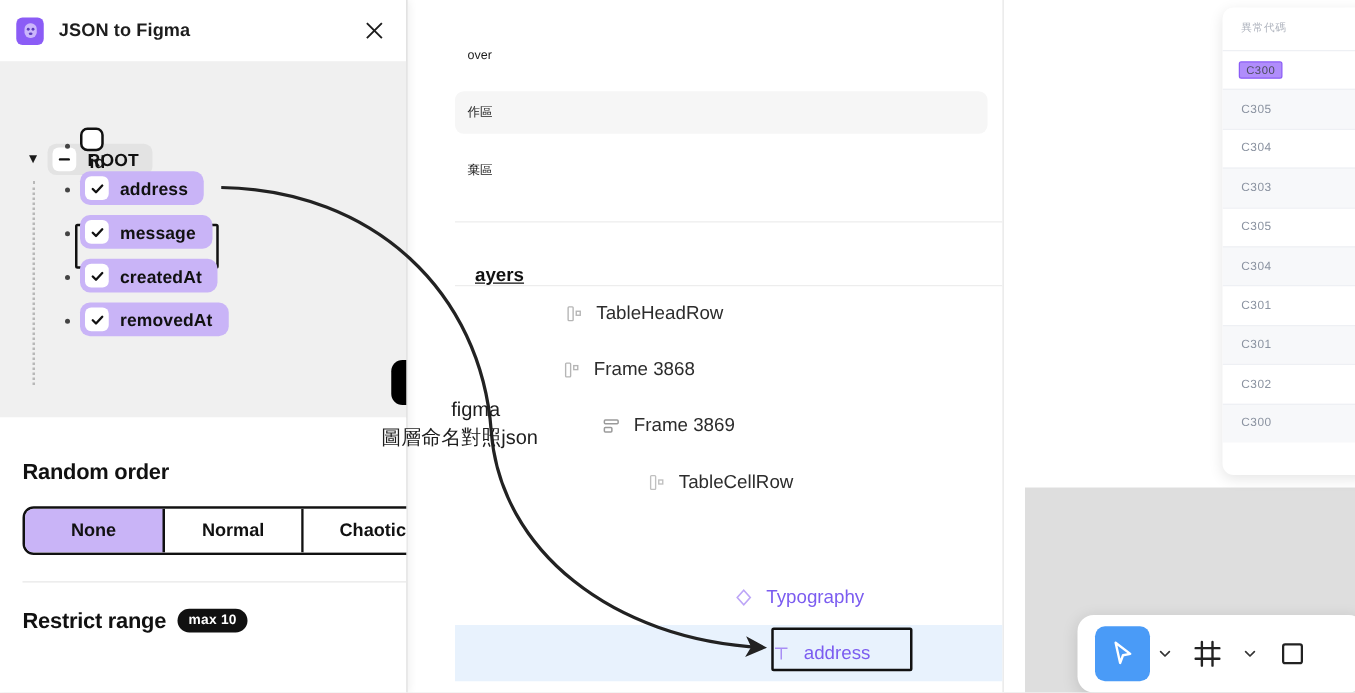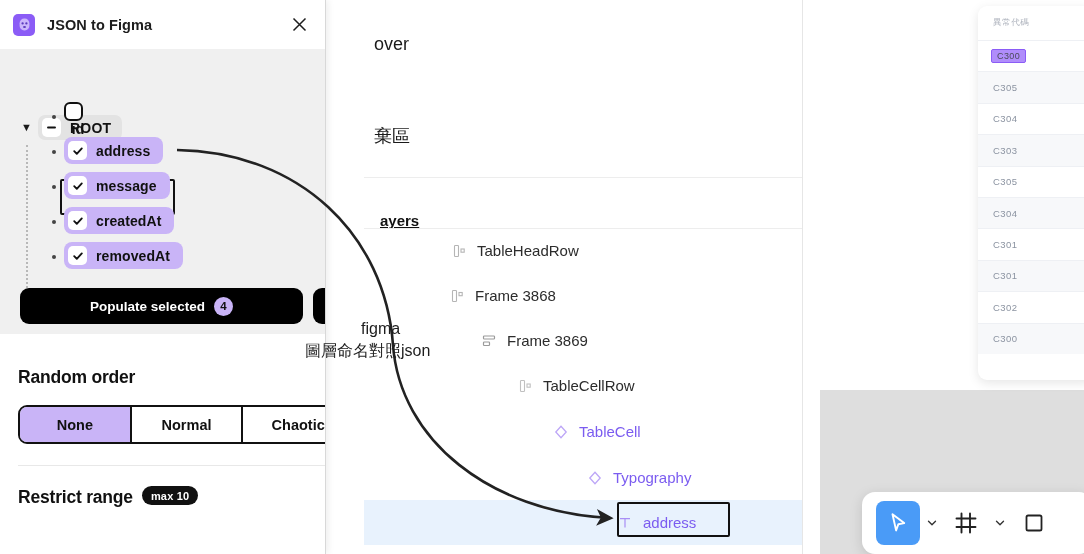--- a/index.html
+++ b/index.html
@@ -14,21 +14,21 @@
   #canvas-backdrop{position:absolute;inset:0;background:#dedede;}
   #canvas-white-upper{position:absolute;left:0;top:0;width:820px;height:554px;background:#ffffff;}
   #canvas-white-right{position:absolute;left:820px;top:0;width:264px;height:390px;background:#ffffff;}
 
   
   #figma-panel{
     position:absolute;left:0;top:0;width:803px;height:554px;background:#ffffff;
     border-right:1px solid #e6e6e6;box-sizing:border-box;overflow:hidden;
   }
   .fp-row{position:absolute;left:380px;right:12px;height:34px;display:flex;align-items:center;
-          font-size:18px;color:#1a1a1a;padding-left:10px;box-sizing:border-box;}
+          font-size:10px;color:#1a1a1a;padding-left:10px;box-sizing:border-box;}
   .fp-row.cut{left:364px;}
   .fp-row.highlight{background:#f6f6f6;border-radius:7px;}
   .fp-sep{position:absolute;left:364px;right:0;height:1px;background:#ededed;}
   .fp-section-title{position:absolute;left:380px;font-size:15px;font-weight:bold;color:#111;}
 
   .layer-row{
     position:absolute;left:364px;right:0;height:45px;display:flex;align-items:center;
     font-size:15px;color:#2c2c2c;box-sizing:border-box;
   }
   .layer-row .lbl{white-space:nowrap;}
@@ -171,20 +171,23 @@
 
 <div id="canvas-backdrop"></div>
 <div id="canvas-white-upper"></div>
 <div id="canvas-white-right"></div>
 
 <div id="figma-panel">
 
   <div class="fp-row cut" style="top:27px;">
     <span>over</span>
   </div>
+  <div class="fp-row cut highlight" style="top:73px;">
+    <span>作區</span>
+  </div>
   <div class="fp-row cut" style="top:119px;">
     <span>棄區</span>
   </div>
 
   <div class="fp-sep" style="top:177px;"></div>
 
   <div class="fp-section-title" style="top:212px;text-decoration:underline;">ayers</div>
 
   <div class="fp-sep" style="top:228px;"></div>
 
@@ -221,28 +224,20 @@
   <div class="layer-row" style="top:363px;padding-left:152px;">
     <span class="layer-ico">
       <svg width="16" height="16" viewBox="0 0 16 16">
           <rect x="3.5" y="2.5" width="4" height="11" rx="0.7" fill="none" stroke="#c0c0c0" stroke-width="1.1"></rect>
           <rect x="10" y="6" width="3.2" height="3.2" fill="none" stroke="#c0c0c0" stroke-width="1.1"></rect>
         </svg>
     </span>
     <span class="lbl">TableCellRow</span>
   </div>
 
-  <div class="layer-row component" style="top:409px;padding-left:188px;">
-    <span class="layer-ico">
-      <svg width="16" height="16" viewBox="0 0 16 16">
-          <path d="M8 2.2 L13.2 8 L8 13.8 L2.8 8 Z" fill="none" stroke="#bda6f7" stroke-width="1.3"></path>
-        </svg>
-    </span>
-    <span class="lbl">TableCell</span>
-  </div>
 
   <div class="layer-row component" style="top:455px;padding-left:222px;">
     <span class="layer-ico">
       <svg width="16" height="16" viewBox="0 0 16 16">
           <path d="M8 2.2 L13.2 8 L8 13.8 L2.8 8 Z" fill="none" stroke="#bda6f7" stroke-width="1.3"></path>
         </svg>
     </span>
     <span class="lbl">Typography</span>
   </div>
 
@@ -383,24 +378,20 @@
                 <path d="M2.2 6.2 L4.8 8.8 L9.8 3.4" stroke="#111" stroke-width="1.85" fill="none" stroke-linecap="round" stroke-linejoin="round"></path>
               </svg>
           </span>
           <span class="field-name">removedAt</span>
         </div>
       </div>
 
     </div>
   </div>
 
-  <div id="populate-btn">
-    <span>Populate selected</span>
-    <span id="populate-count">4</span>
-  </div>
   <div id="trash-btn">
     <svg width="17" height="17" viewBox="0 0 17 17">
       <path d="M3.2 4.4 H13.8" stroke="#fff" stroke-width="1.4" stroke-linecap="round"></path>
       <path d="M6.4 4.4 V3.1 H10.6 V4.4" stroke="#fff" stroke-width="1.3" fill="none"></path>
       <rect x="4.4" y="5.4" width="8.2" height="8.2" rx="1.3" fill="none" stroke="#fff" stroke-width="1.4"></rect>
       <rect x="6.6" y="8" width="3.8" height="2.9" fill="#fff"></rect>
     </svg>
   </div>
 
   <div id="plugin-lower">

